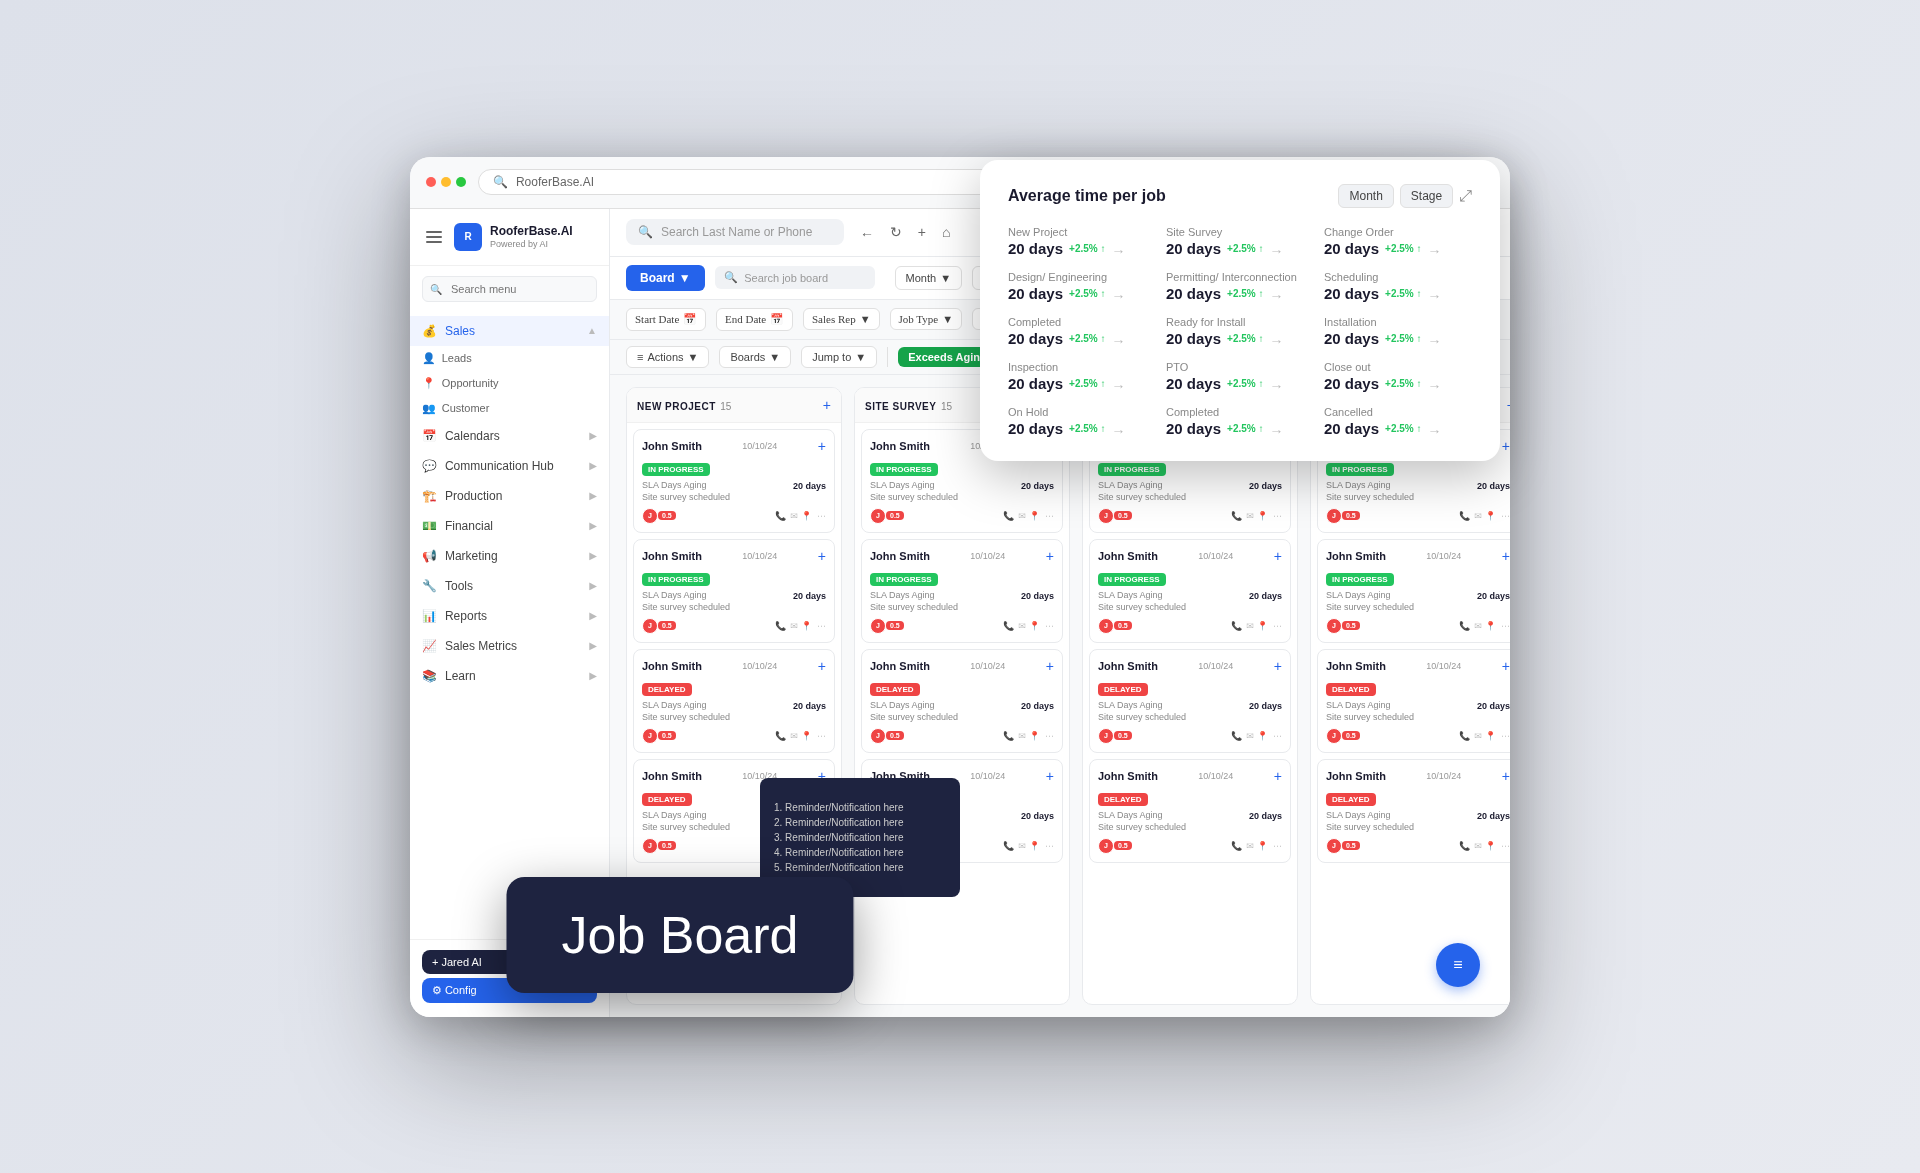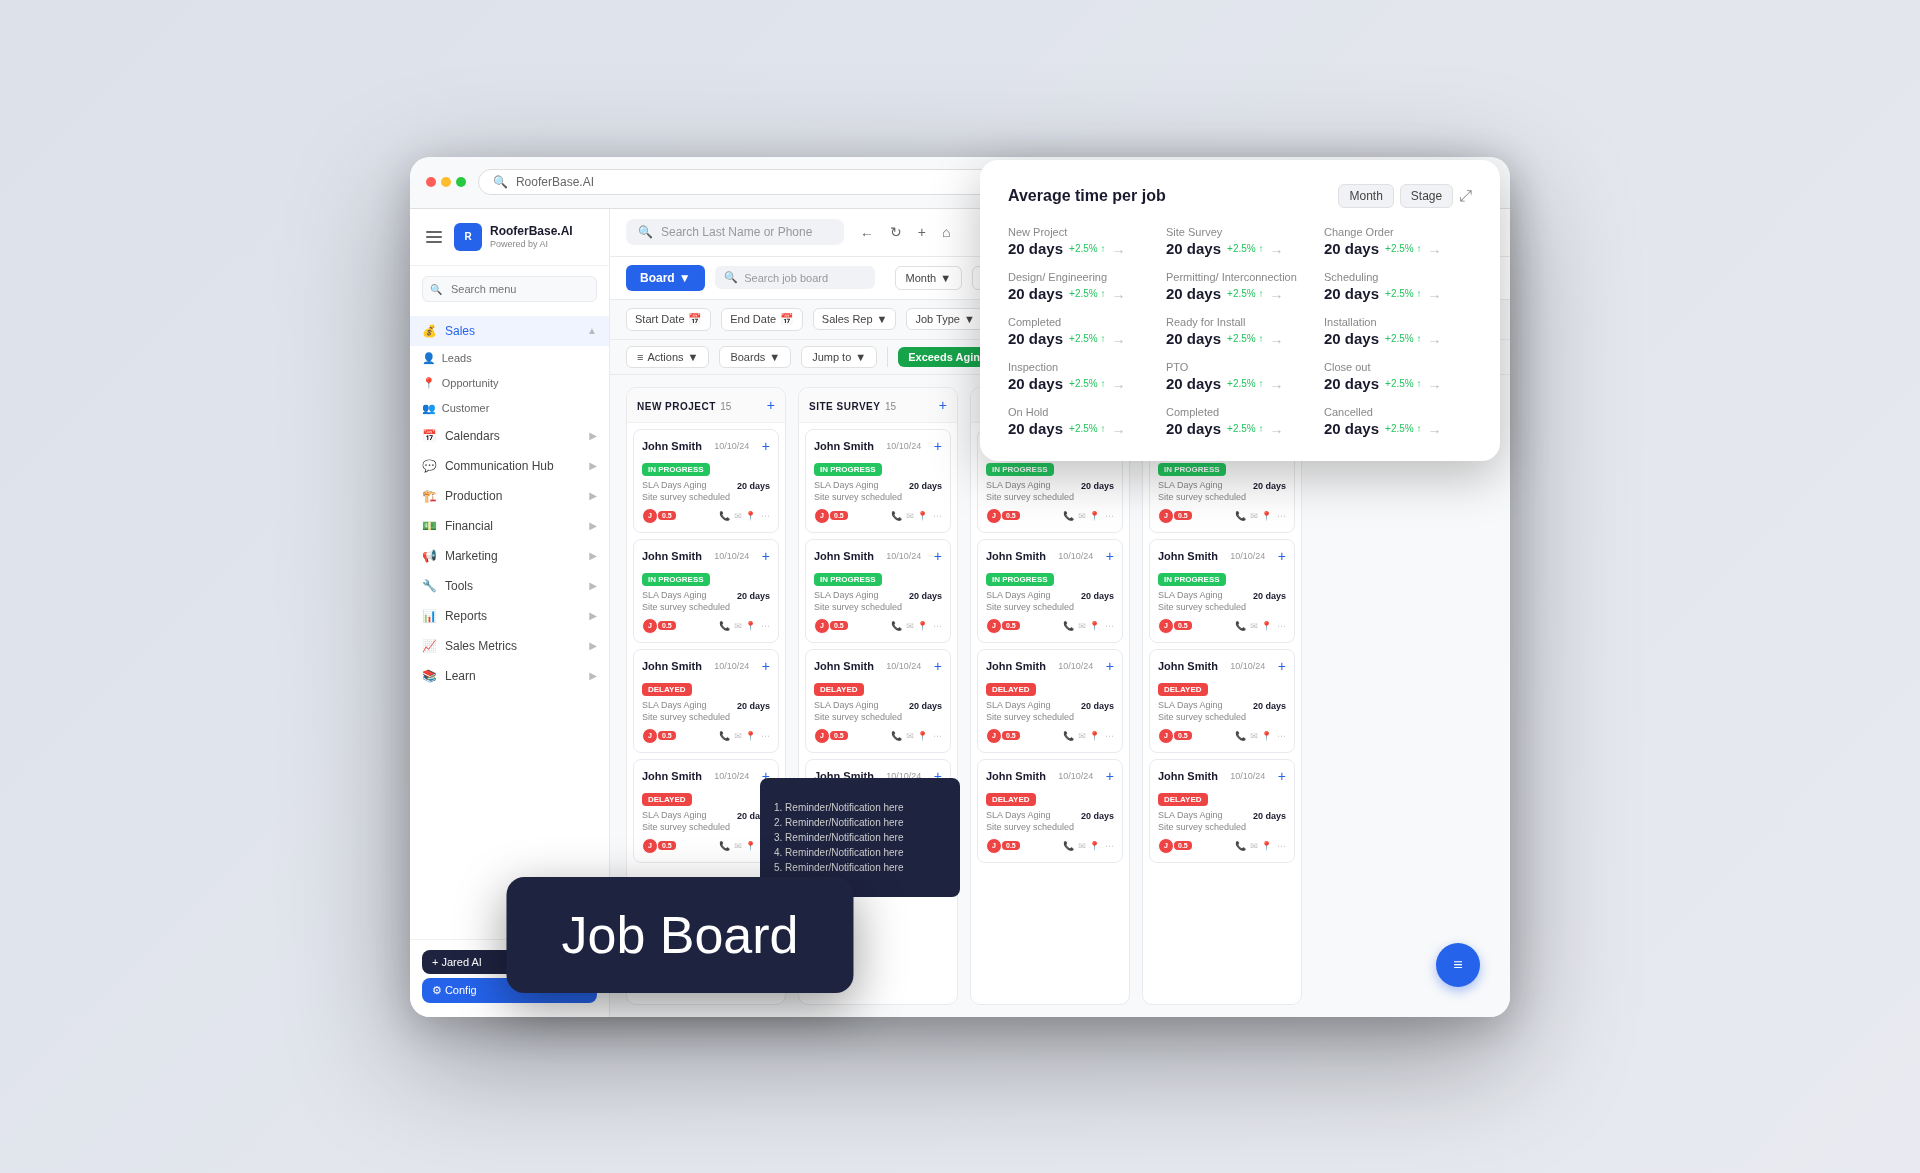--- a/index.html
+++ b/index.html
@@ -119,21 +119,21 @@
       display: flex;
       align-items: center;
       gap: 6px;
       font-size: 15px;
       font-weight: 700;
       color: #1a1a2e;
     }
     .avg-change {
       font-size: 10px;
       color: #22c55e;
-      font-weight: 400;
+      font-weight: 700;
     }
     .avg-arrow {
       color: #bbb;
       font-size: 14px;
     }
 
     
     .browser-chrome {
       background: #f8f9fa;
       border-bottom: 1px solid #e0e0e0;
@@ -460,20 +460,21 @@
       display: flex;
       align-items: center;
       gap: 4px;
       background: #fff;
       border: 1px solid #e0e0e0;
       border-radius: 6px;
       padding: 4px 8px;
       font-size: 11px;
       color: #444;
       cursor: pointer;
+      font-family: Liberation Serif, serif;
     }
     .filter-divider {
       width: 1px;
       height: 20px;
       background: #e0e0e0;
     }
 
     
     .action-bar {
       background: #f8f9fa;
@@ -519,21 +520,21 @@
       overflow-y: hidden;
       padding: 12px 16px;
     }
     .board-columns {
       display: flex;
       gap: 12px;
       height: 100%;
       min-width: max-content;
     }
     .board-column {
-      width: 160px;
+      width: 216px;
       background: #fff;
       border-radius: 10px;
       border: 1px solid #e8eaed;
       display: flex;
       flex-direction: column;
       overflow: hidden;
       flex-shrink: 0;
     }
     .column-header {
       padding: 8px 10px;

